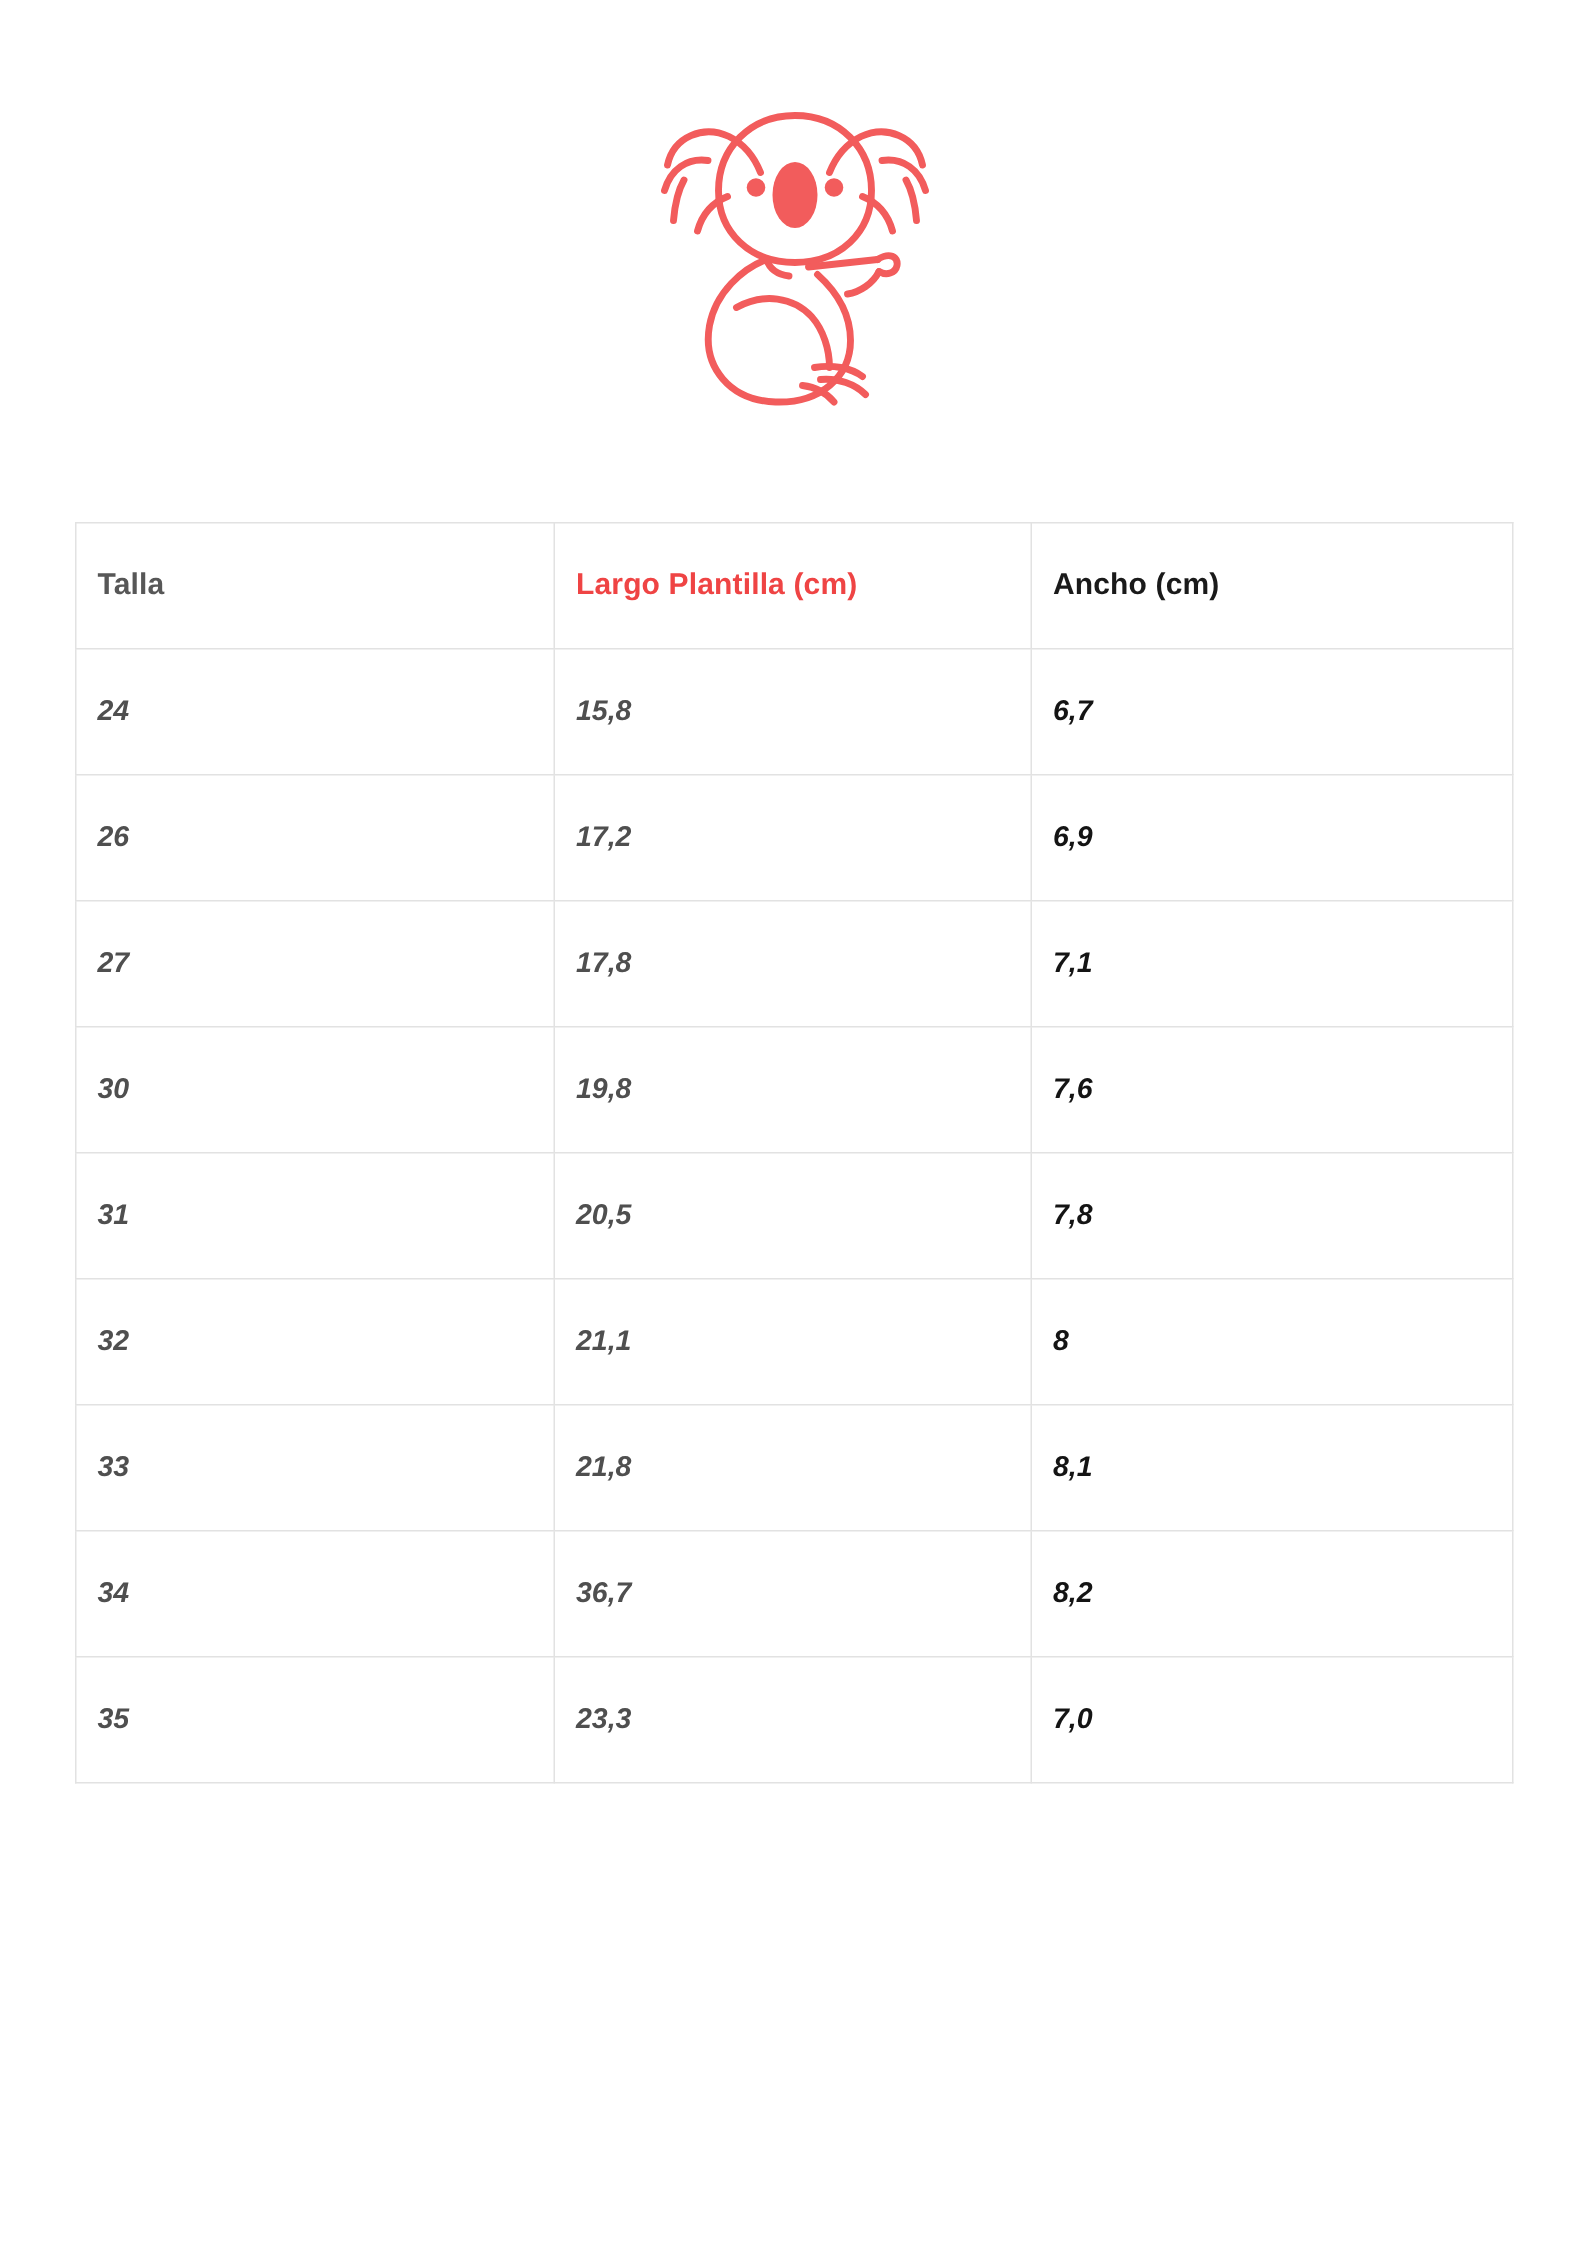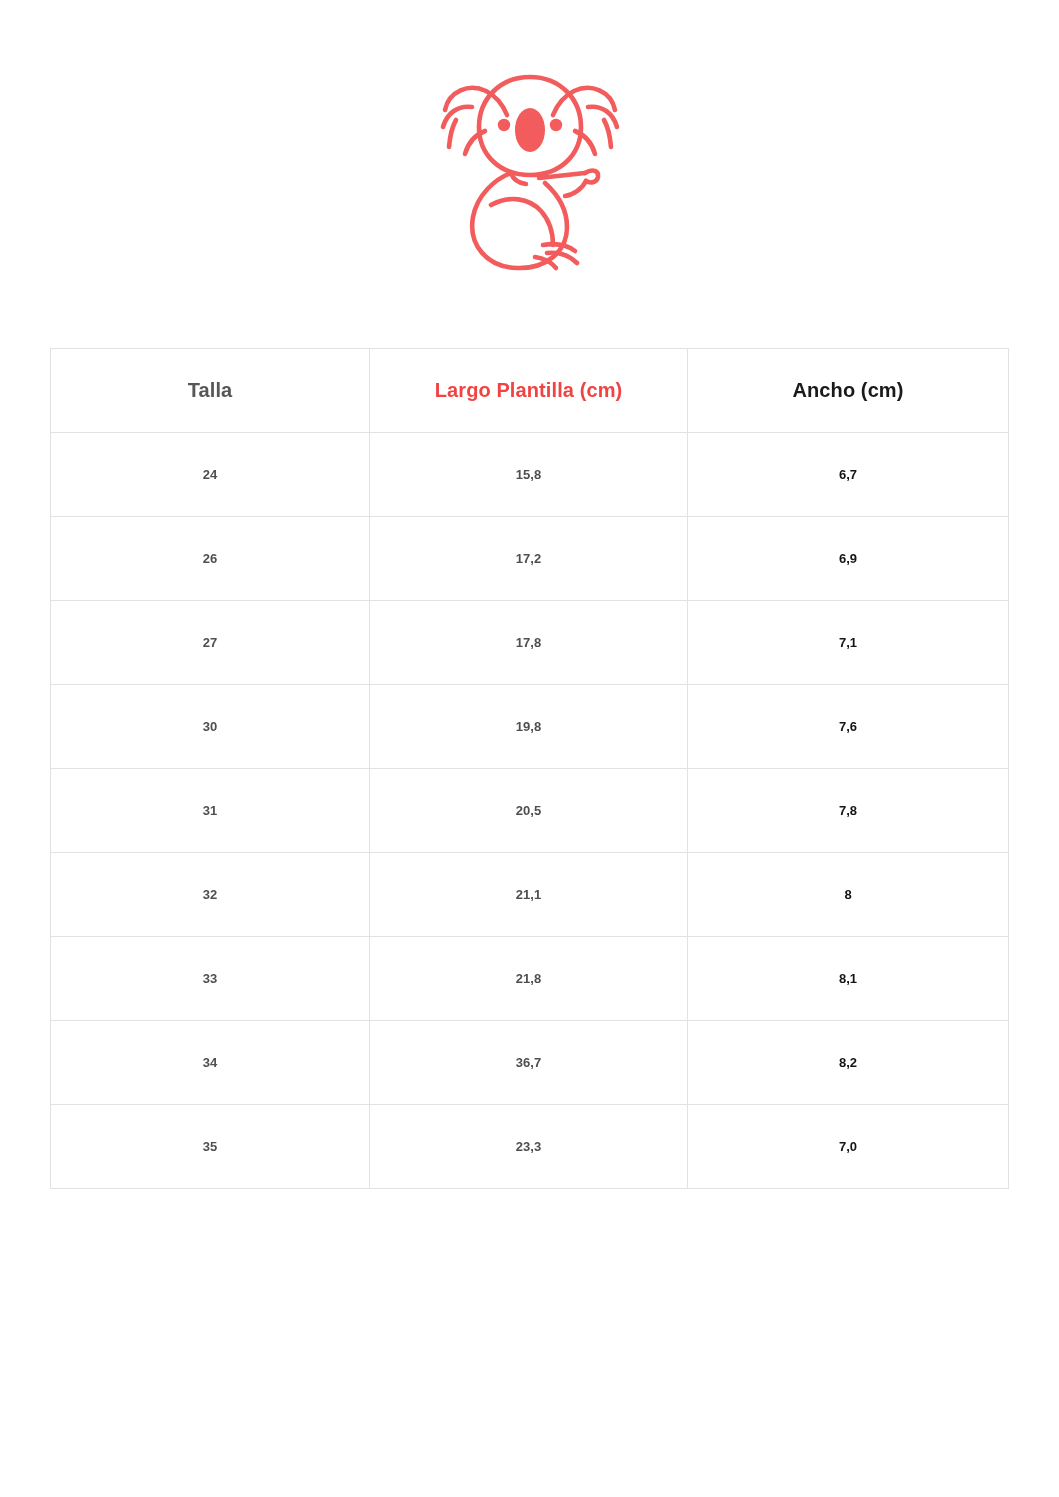--- a/index.html
+++ b/index.html
@@ -44,41 +44,42 @@
     border-collapse: collapse;
     table-layout: fixed;
   }
   table#size-table col.c1 { width: 319px; }
   table#size-table col.c2 { width: 318px; }
   table#size-table col.c3 { width: 321px; }
 
   table#size-table th,
   table#size-table td {
     border: 1px solid #e2e2e2;
-    text-align: center;
+    text-align: left;
     vertical-align: middle;
     height: 84px;
-    padding: 0 4px;
+    padding: 0 14px;
     box-sizing: border-box;
   }
 
   
   table#size-table thead th {
     font-size: 20px;
     font-weight: bold;
     letter-spacing: 0.1px;
   }
   th.col-talla   { color: #575757; }
   th.col-largo   { color: #ef4444; }
   th.col-ancho   { color: #1a1a1a; }
 
   
   table#size-table tbody td {
-    font-size: 13px;
+    font-size: 19px;
     font-weight: bold;
+    font-style: italic;
   }
   td.v-talla { color: #4f4f4f; }
   td.v-largo { color: #4f4f4f; }
   td.v-ancho { color: #141414; }
 </style>
 </head>
 <body>
 
 <div id="logo-area">
   <svg id="koala-logo" viewBox="0 0 210 220" fill="none" stroke="#F25C5C" stroke-width="4.6" stroke-linecap="round" stroke-linejoin="round">

